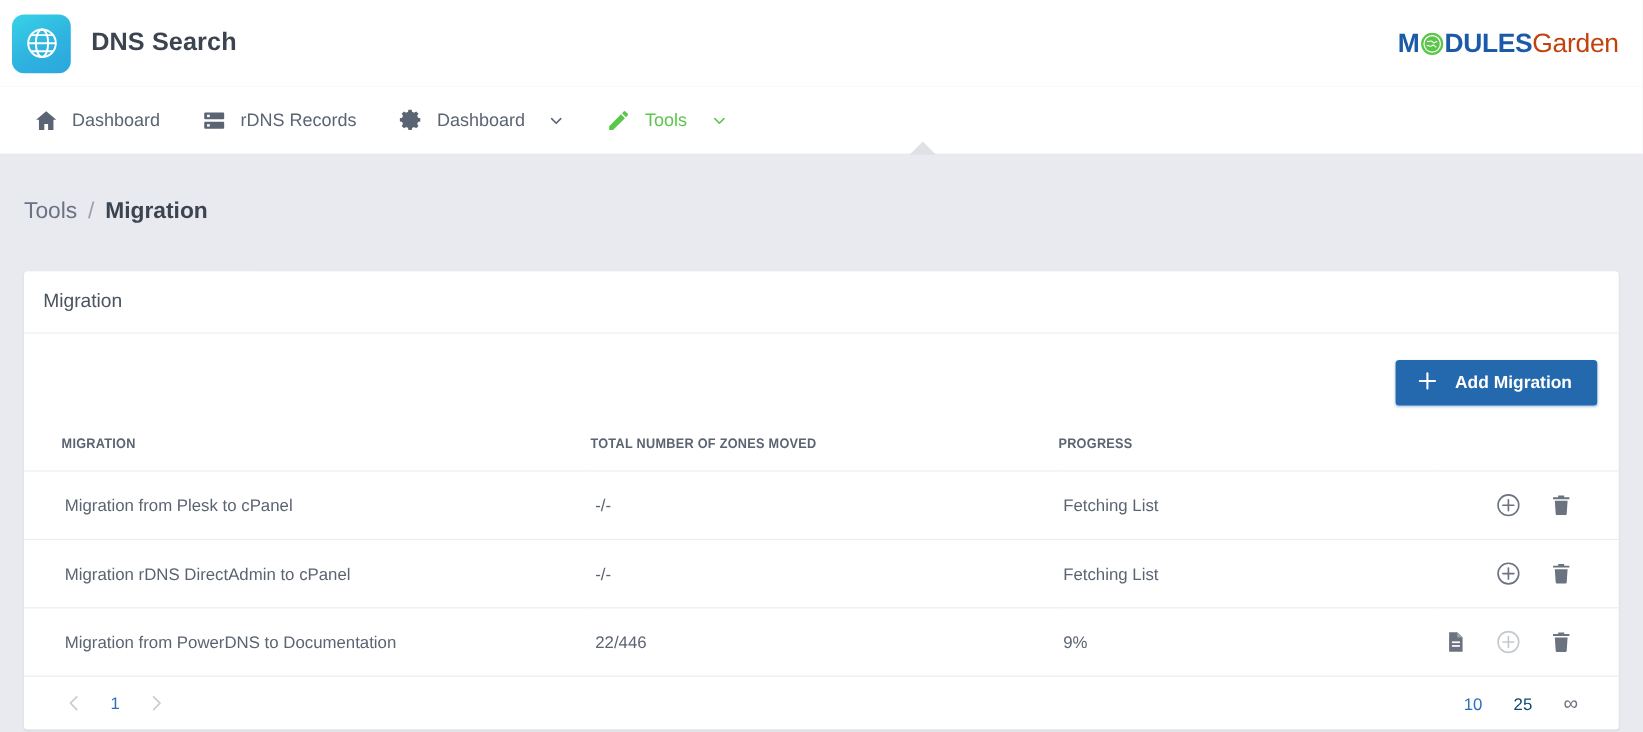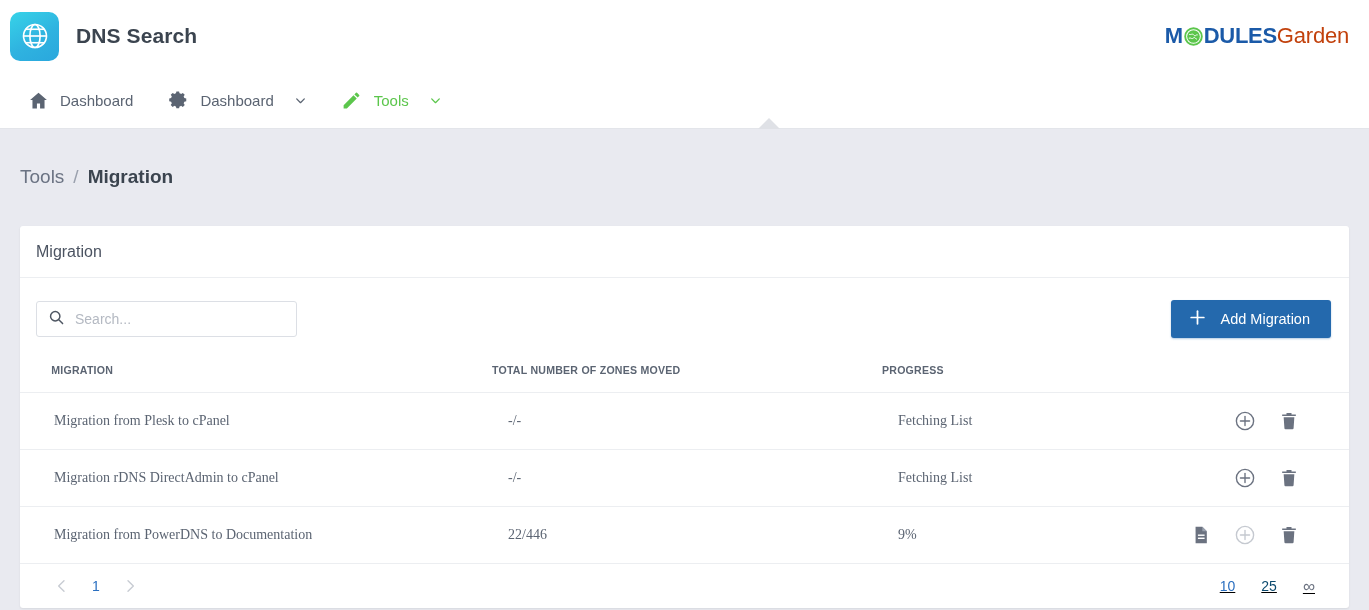--- a/index.html
+++ b/index.html
@@ -98,42 +98,41 @@
   .search-input {
     border: none; outline: none; background: transparent;
     font-family: "Liberation Sans", sans-serif;
     font-size: 14px; color: #5b6472; width: 100%;
   }
   .search-input::placeholder { color: #b4b9c2; }
   .add-btn {
     margin-left: auto;
     height: 38px; padding: 0 21px 0 17px;
     background: #2469ad; border: none; border-radius: 3px;
-    color: #fff; font-size: 14.5px; font-weight: normal;
+    color: #fff; font-size: 14.5px; font-weight: bold;
     font-family: "Liberation Sans", sans-serif;
     display: flex; align-items: center; gap: 14px;
     cursor: pointer;
     box-shadow: 0 1px 2px rgba(36,105,173,.35);
   }
 
   
   table.mig-table { width: 100%; border-collapse: collapse; table-layout: fixed; }
   .mig-table th {
     text-align: left;
     font-size: 11.5px; font-weight: bold; color: #5b6472;
     letter-spacing: .25px;
     padding: 6px 0 16px 0;
     transform: scaleX(.92); transform-origin: left center;
   }
   .mig-table td {
     font-size: 14px; color: #5b6472;
-    padding: 17px 16px; height: 49px;
+    padding: 17px 4px; height: 49px;
     border-top: 1px solid #eceef1;
     vertical-align: middle;
-    font-family: Liberation Serif, serif;
   }
   .col-name   { width: 472px; padding-left: 34px !important; }
   .col-zones  { width: 390px; }
   .col-prog   { width: 315px; }
   .col-act    { width: 152px; }
   th.col-name { padding-left: 34px; }
   .actions { display: flex; align-items: center; justify-content: flex-end;
              gap: 23px; padding-right: 34px; }
   .act-ic { cursor: pointer; display: flex; align-items: center; }
   .act-ic.disabled { cursor: default; }
@@ -141,21 +140,21 @@
   
   .card-foot {
     display: flex; align-items: center;
     height: 45px;
     border-top: 1px solid #eceef1;
     padding: 0 34px 0 34px;
   }
   .pager { display: flex; align-items: center; gap: 18px; }
   .pg-chev { cursor: pointer; display: flex; align-items: center; }
   .pg-num { font-size: 14px; color: #2a6fc0; cursor: pointer; padding: 0 4px; }
-  .sizes { margin-left: auto; display: flex; align-items: center; gap: 26px; text-decoration: underline; }
+  .sizes { margin-left: auto; display: flex; align-items: flex-end; gap: 26px; }
   .size { font-size: 14px; color: #0c4a6e; cursor: pointer; }
   .size.active { color: #2a6fc0; }
   .size.inf { font-size: 17px; color: #6b7280; line-height: 1; }
 </style>
 </head>
 <body>
 
 <div class="app-header">
   <div class="brand">
     <div class="brand-logo">
@@ -191,20 +190,31 @@
   <div class="nav-item">
     <span class="nv-ic">
       <svg width="21" height="21" viewBox="0 0 24 24" fill="#5b6472">
         <path d="M12 3.2 2.4 11.3h2.7V21h5.1v-5.7h3.6V21h5.1v-9.7h2.7z"></path>
       </svg>
     </span>
     <span>Dashboard</span>
   </div>
 
 
+  <div class="nav-item">
+    <span class="nv-ic">
+      <svg width="21" height="21" viewBox="0 0 24 24">
+        <rect x="2.5" y="4.2" width="19" height="6.6" rx="1" fill="#5b6472"></rect>
+        <rect x="2.5" y="13.2" width="19" height="6.6" rx="1" fill="#5b6472"></rect>
+        <rect x="5.2" y="6.4" width="2.6" height="2.3" fill="#ffffff"></rect>
+        <rect x="5.2" y="15.4" width="2.6" height="2.3" fill="#ffffff"></rect>
+      </svg>
+    </span>
+    <span>rDNS Records</span>
+  </div>
 
 
   <div class="nav-item">
     <span class="nv-ic">
       <svg width="22" height="22" viewBox="0 0 24 24" fill="#5b6472">
         <path d="M12 8.2a3.8 3.8 0 1 0 0 7.6 3.8 3.8 0 0 0 0-7.6zm0 5.9a2.1 2.1 0 1 1 0-4.2 2.1 2.1 0 0 1 0 4.2z"></path>
         <path d="M20.6 13.6v-3.2l-2.3-.5a6.6 6.6 0 0 0-.8-1.9l1.3-2-2.3-2.3-2 1.3a6.6 6.6 0 0 0-1.9-.8L12.1 2H8.9l-.5 2.2a6.6 6.6 0 0 0-1.9.8l-2-1.3L2.2 6l1.3 2a6.6 6.6 0 0 0-.8 1.9L.4 10.4v3.2l2.3.5c.18.67.45 1.3.8 1.9l-1.3 2 2.3 2.3 2-1.3c.6.35 1.23.62 1.9.8l.5 2.2h3.2l.5-2.2c.67-.18 1.3-.45 1.9-.8l2 1.3 2.3-2.3-1.3-2c.35-.6.62-1.23.8-1.9z" transform="translate(1.5 0) scale(0.92) translate(0.6 0.9)"></path>
       </svg>
     </span>
     <span>Dashboard</span>
@@ -239,29 +249,20 @@
   <span class="bc-current">Migration</span>
 </div>
 
 <div class="card">
 
   <div class="card-head">
     <div class="card-title">Migration</div>
   </div>
 
   <div class="toolbar">
-    <div class="search-box">
-      <span>
-        <svg width="17" height="17" viewBox="0 0 24 24" fill="none" stroke="#4e5662" stroke-width="2.1" stroke-linecap="round">
-          <circle cx="10.2" cy="10.2" r="6.6"></circle>
-          <line x1="15.2" y1="15.2" x2="20.6" y2="20.6"></line>
-        </svg>
-      </span>
-      <input class="search-input" type="text" placeholder="Search..." style="">
-    </div>
 
     <button class="add-btn">
       <span>
         <svg width="19" height="19" viewBox="0 0 24 24" fill="none" stroke="#ffffff" stroke-width="2.2" stroke-linecap="round">
           <line x1="12" y1="4" x2="12" y2="20"></line>
           <line x1="4" y1="12" x2="20" y2="12"></line>
         </svg>
       </span>
       <span>Add Migration</span>
     </button>

